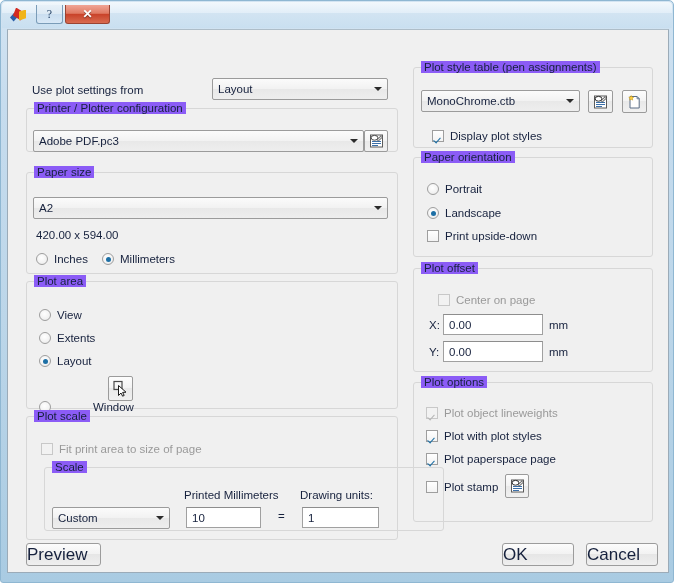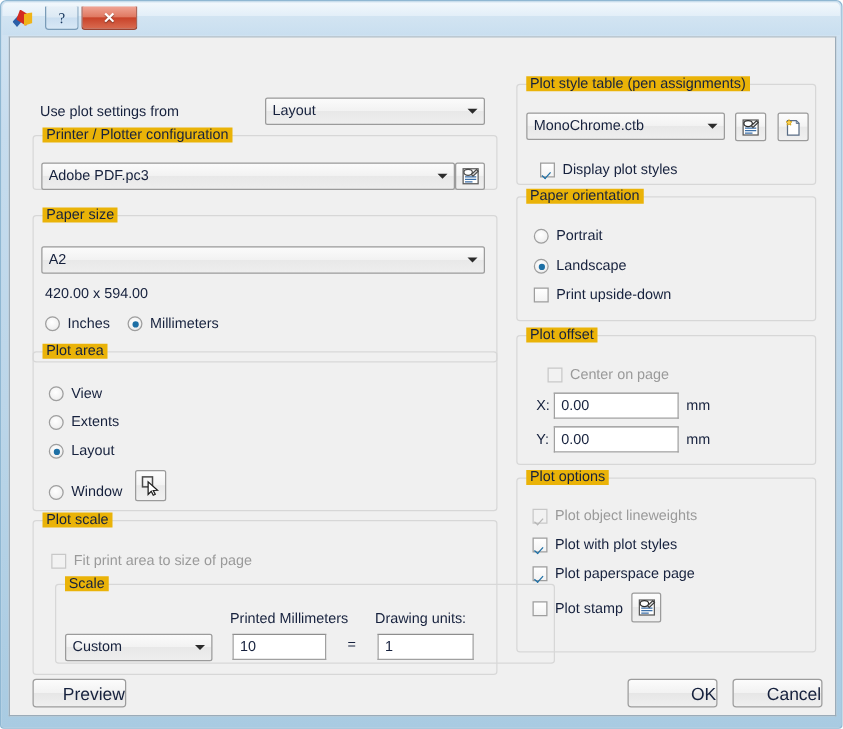--- a/index.html
+++ b/index.html
@@ -128,21 +128,21 @@
     position: absolute;
     box-sizing: border-box;
     border: 1px solid #d7d7d7;
     border-radius: 3px;
     background: transparent;
   }
   .groupbox > .gb-title {
     position: absolute;
     top: -7px; left: 7px;
     padding: 0 3px;
-    background: #eab308;
+    background: #8b5cf6;
     font-size: 11.5px;
     color: #16213d;
     white-space: nowrap;
   }
 
   .combo {
     position: absolute;
     box-sizing: border-box;
     height: 22px;
     border: 1px solid #9b9b9b;
@@ -241,22 +241,22 @@
   }
 
   .pushbtn {
     position: absolute;
     box-sizing: border-box;
     border: 1px solid #9c9c9c;
     border-radius: 3px;
     background: linear-gradient(to bottom, #fcfcfc 0%, #f2f2f2 48%, #e6e6e6 50%, #efefef 100%);
     display: flex;
     align-items: center;
-    justify-content: flex-end;
-    font-size: 14px;
+    justify-content: flex-start;
+    font-size: 17px;
     color: #16213d;
   }
 
   .plain-text {
     position: absolute;
     white-space: nowrap;
     font-size: 11.5px;
   }
 </style>
 </head>
@@ -300,21 +300,21 @@
       <svg width="15" height="14" viewBox="0 0 15 14">
         <rect x="1.5" y="1" width="12" height="12" fill="#ffffff" stroke="#5a5a5a" stroke-width="1"></rect>
         <rect x="3" y="7" width="9" height="1" fill="#3b6fa8"></rect>
         <rect x="3" y="9" width="9" height="1" fill="#3b6fa8"></rect>
         <rect x="3" y="11" width="6" height="1" fill="#3b6fa8"></rect>
         <ellipse cx="5.5" cy="3.8" rx="3.4" ry="2.4" fill="#ffffff" stroke="#4a4a4a" stroke-width="1"></ellipse>
         <path d="M8 5.6 L12.2 1.6 L13.6 3 L9.4 7 Z" fill="#d8d8d8" stroke="#4a4a4a" stroke-width="0.9"></path>
       </svg>
     </div>
 
-    <div class="groupbox" style="left:18px; top:142px; width:372px; height:118px;padding-left:24px;">
+    <div class="groupbox" style="left:18px; top:142px; width:372px; height:102px;padding-left:24px;">
       <span class="gb-title">Paper size</span>
     </div>
     <div class="combo" style="left:25px; top:167px; width:355px;">
       <span class="combo-text">A2</span>
       <span class="arrow">
           <i class="arrow-glyph"></i>
         </span>
     </div>
     <span class="plain-text label" style="left:28px; top:199px;">420.00 x 594.00</span>
     <div class="radio-row" style="left:28px; top:223px;">
@@ -334,21 +334,21 @@
       <span class="label">View</span>
     </div>
     <div class="radio-row" style="left:31px; top:302px;">
       <span class="radio"></span>
       <span class="label">Extents</span>
     </div>
     <div class="radio-row" style="left:31px; top:325px;">
       <span class="radio checked"></span>
       <span class="label">Layout</span>
     </div>
-    <div class="radio-row" style="left:31px; top:358px;">
+    <div class="radio-row" style="left:31px; top:371px;gap:36px;">
       <span class="radio"></span>
       <span class="label">Window</span>
     </div>
     <div class="iconbtn" style="left:100px; top:346px; width:25px; height:25px;">
       <svg width="17" height="17" viewBox="0 0 17 17">
         <rect x="2" y="1.5" width="8" height="8" fill="none" stroke="#4a4a4a" stroke-width="1.2"></rect>
         <path d="M6.5 5.5 L6.5 15.5 L9 13 L10.6 16.2 L12.2 15.4 L10.6 12.4 L14 12.2 Z" fill="#ffffff" stroke="#1b1b1b" stroke-width="1"></path>
       </svg>
     </div>
 

